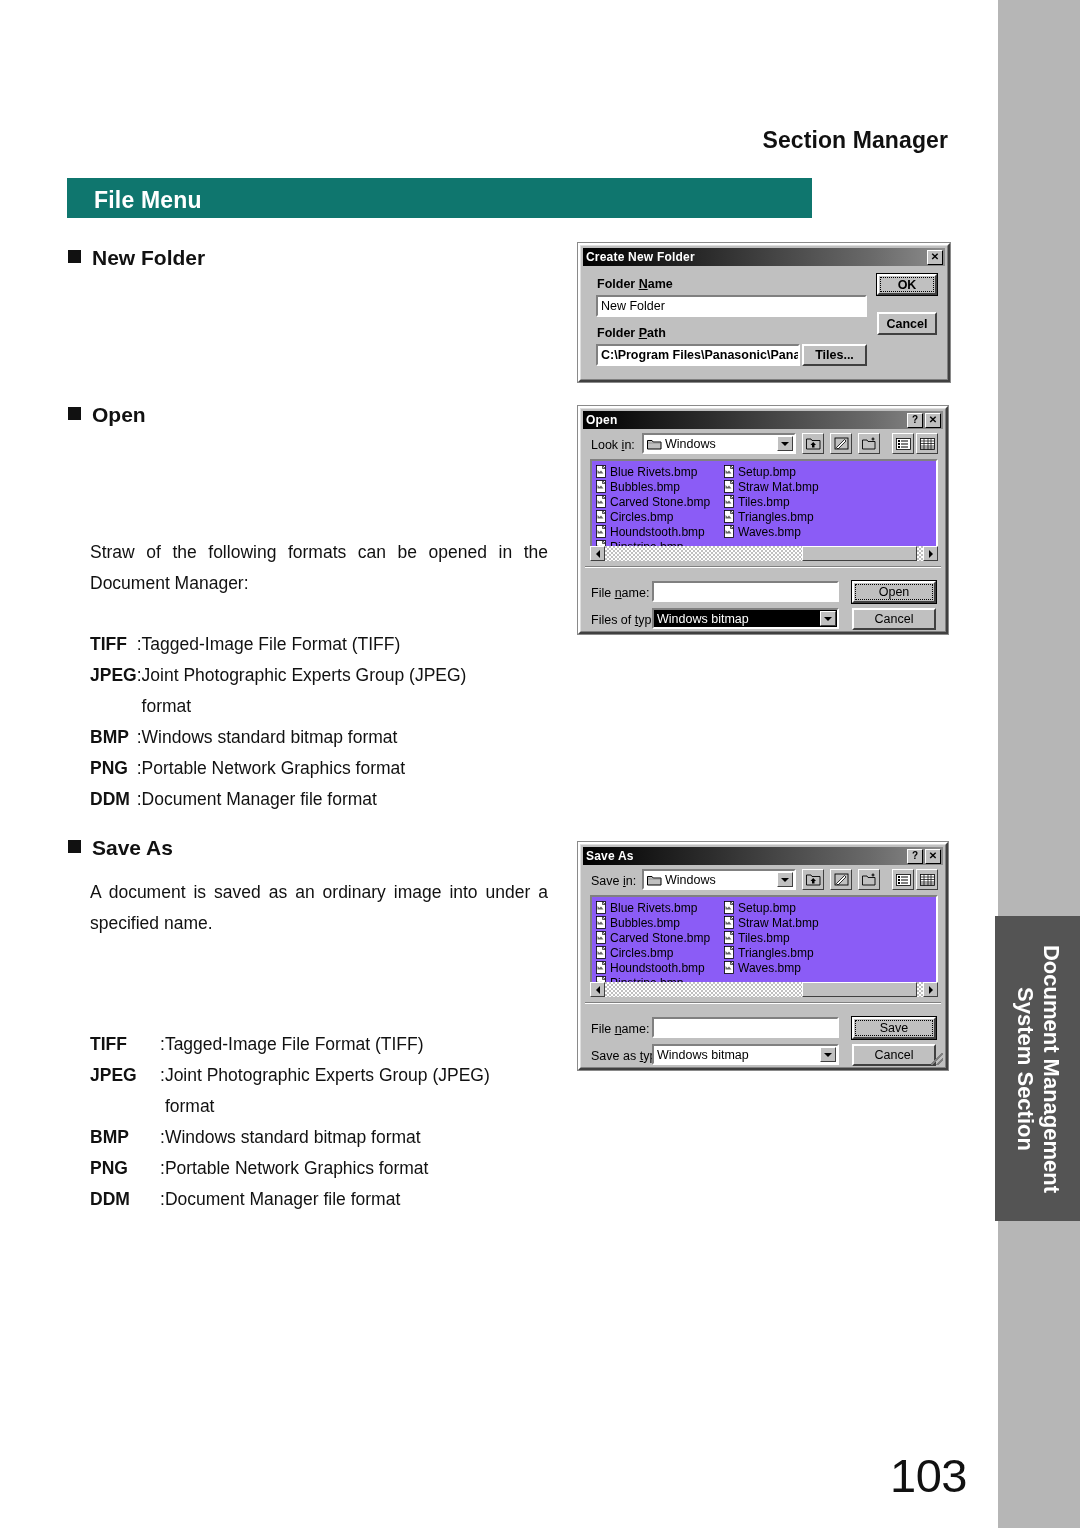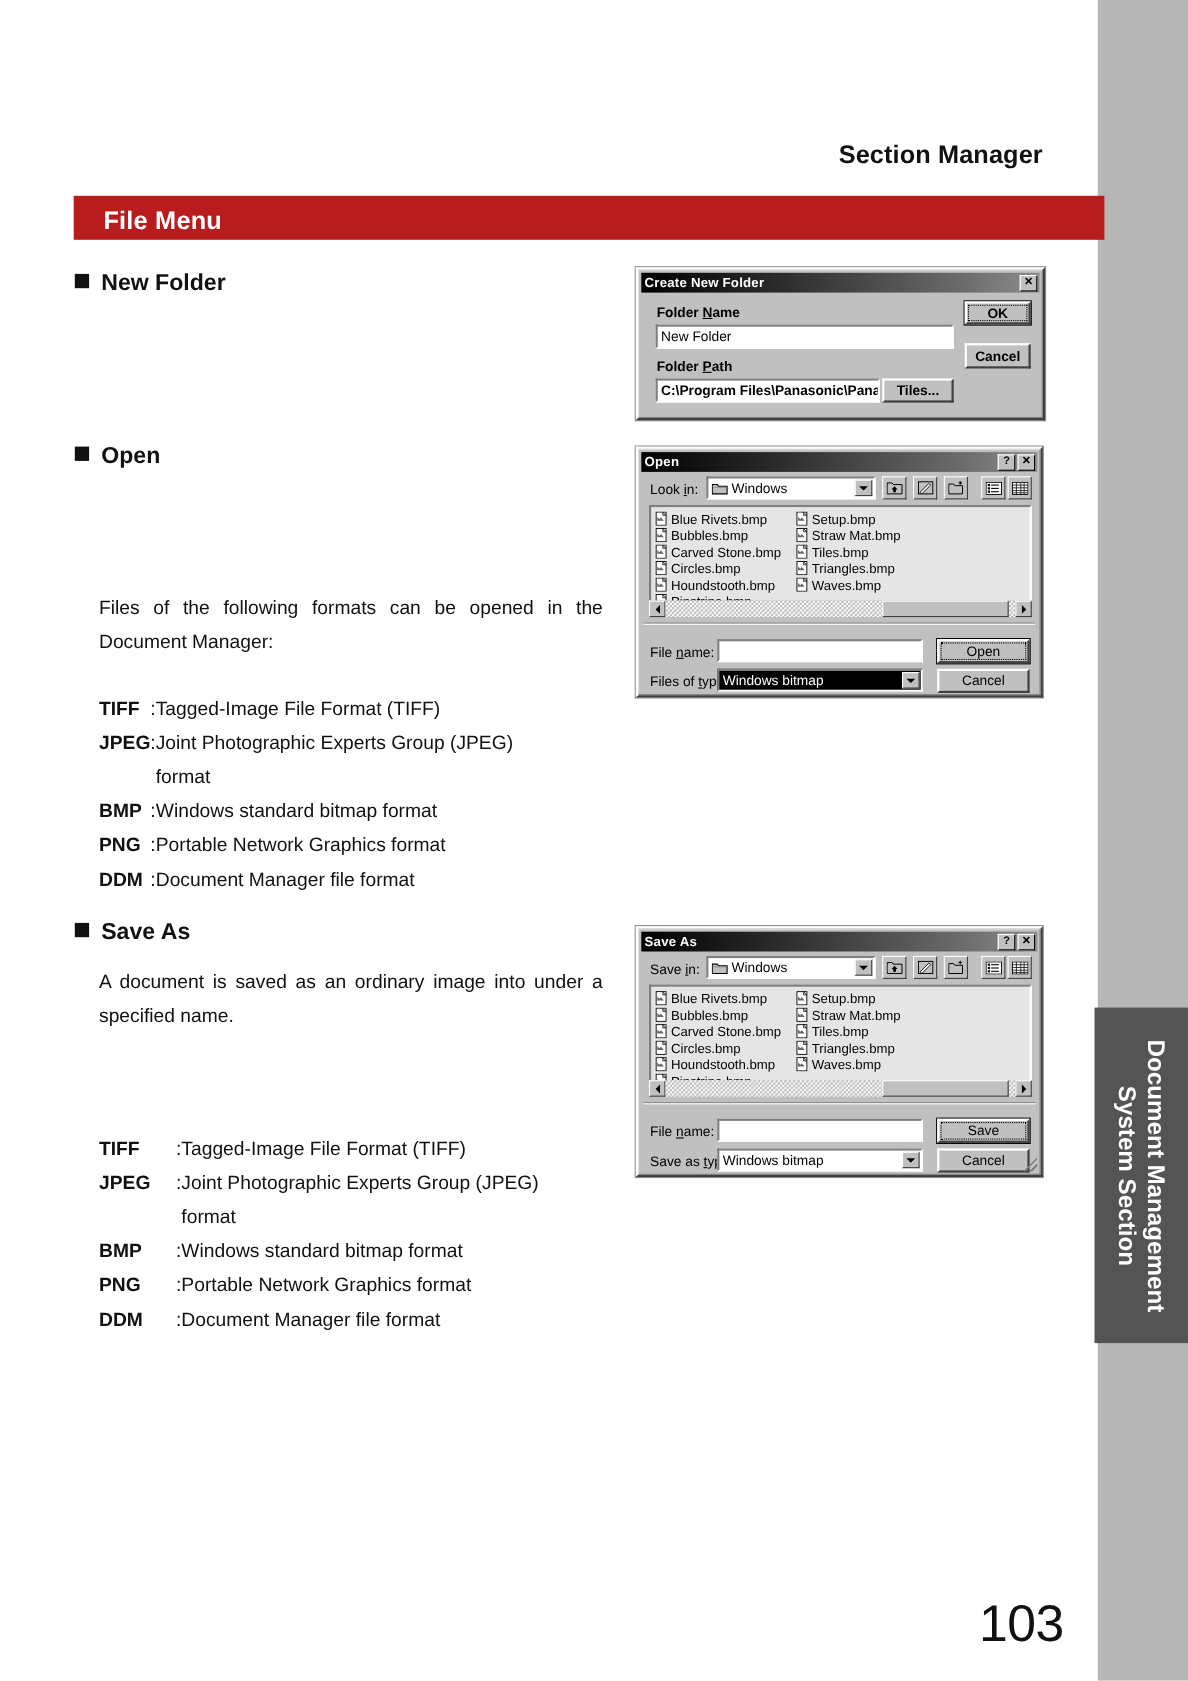--- a/index.html
+++ b/index.html
@@ -33,23 +33,23 @@
     text-align: right;
     font-size: 23px;
     font-weight: bold;
     letter-spacing: 0.1px;
     color: #111111;
   }
   .section-bar {
     position: absolute;
     top: 178px;
     left: 67px;
-    width: 937px;
+    width: 745px;
     height: 40px;
-    background: #b91c1c;
+    background: #0f766e;
   }
   .section-bar-label {
     position: absolute;
     left: 27px;
     top: 9px;
     font-size: 23px;
     font-weight: bold;
     color: #ffffff;
     letter-spacing: 0.2px;
   }
@@ -273,21 +273,21 @@
     border-top: 1px solid #ffffff;
     border-left: 1px solid #ffffff;
     border-right: 1px solid #404040;
     border-bottom: 1px solid #404040;
     box-sizing: border-box;
     display: flex; align-items: center; justify-content: center;
   }
 
   .listview {
     position: absolute;
-    background: #e5e5e5;
+    background: #8b5cf6;
     border-top: 2px solid #808080;
     border-left: 2px solid #808080;
     border-right: 2px solid #ffffff;
     border-bottom: 2px solid #ffffff;
     box-sizing: border-box;
     overflow: hidden;
   }
   .lv-cols {
     position: absolute;
     left: 3px; top: 3px; right: 2px; bottom: 2px;
@@ -381,21 +381,21 @@
 
 <div class="content">
 
   <div class="h-item" style="left:68px; top:246px;">
     <span class="bullet"></span><span>New Folder</span>
   </div>
 
   <div class="h-item" style="left:68px; top:403px;">
     <span class="bullet"></span><span>Open</span>
   </div>
-  <div class="para" style="left:90px; top:537px;">Files of the following formats can be opened in the Document Manager:</div>
+  <div class="para" style="left:90px; top:537px;">Straw of the following formats can be opened in the Document Manager:</div>
 
   <table class="fmt-table" style="left:90px; top:629px;">
     <tbody>
       <tr>
         <td class="fmt-key">TIFF</td>
         <td class="fmt-colon">:</td>
         <td>Tagged-Image File Format (TIFF)</td>
       </tr>
       <tr>
         <td class="fmt-key">JPEG</td>

